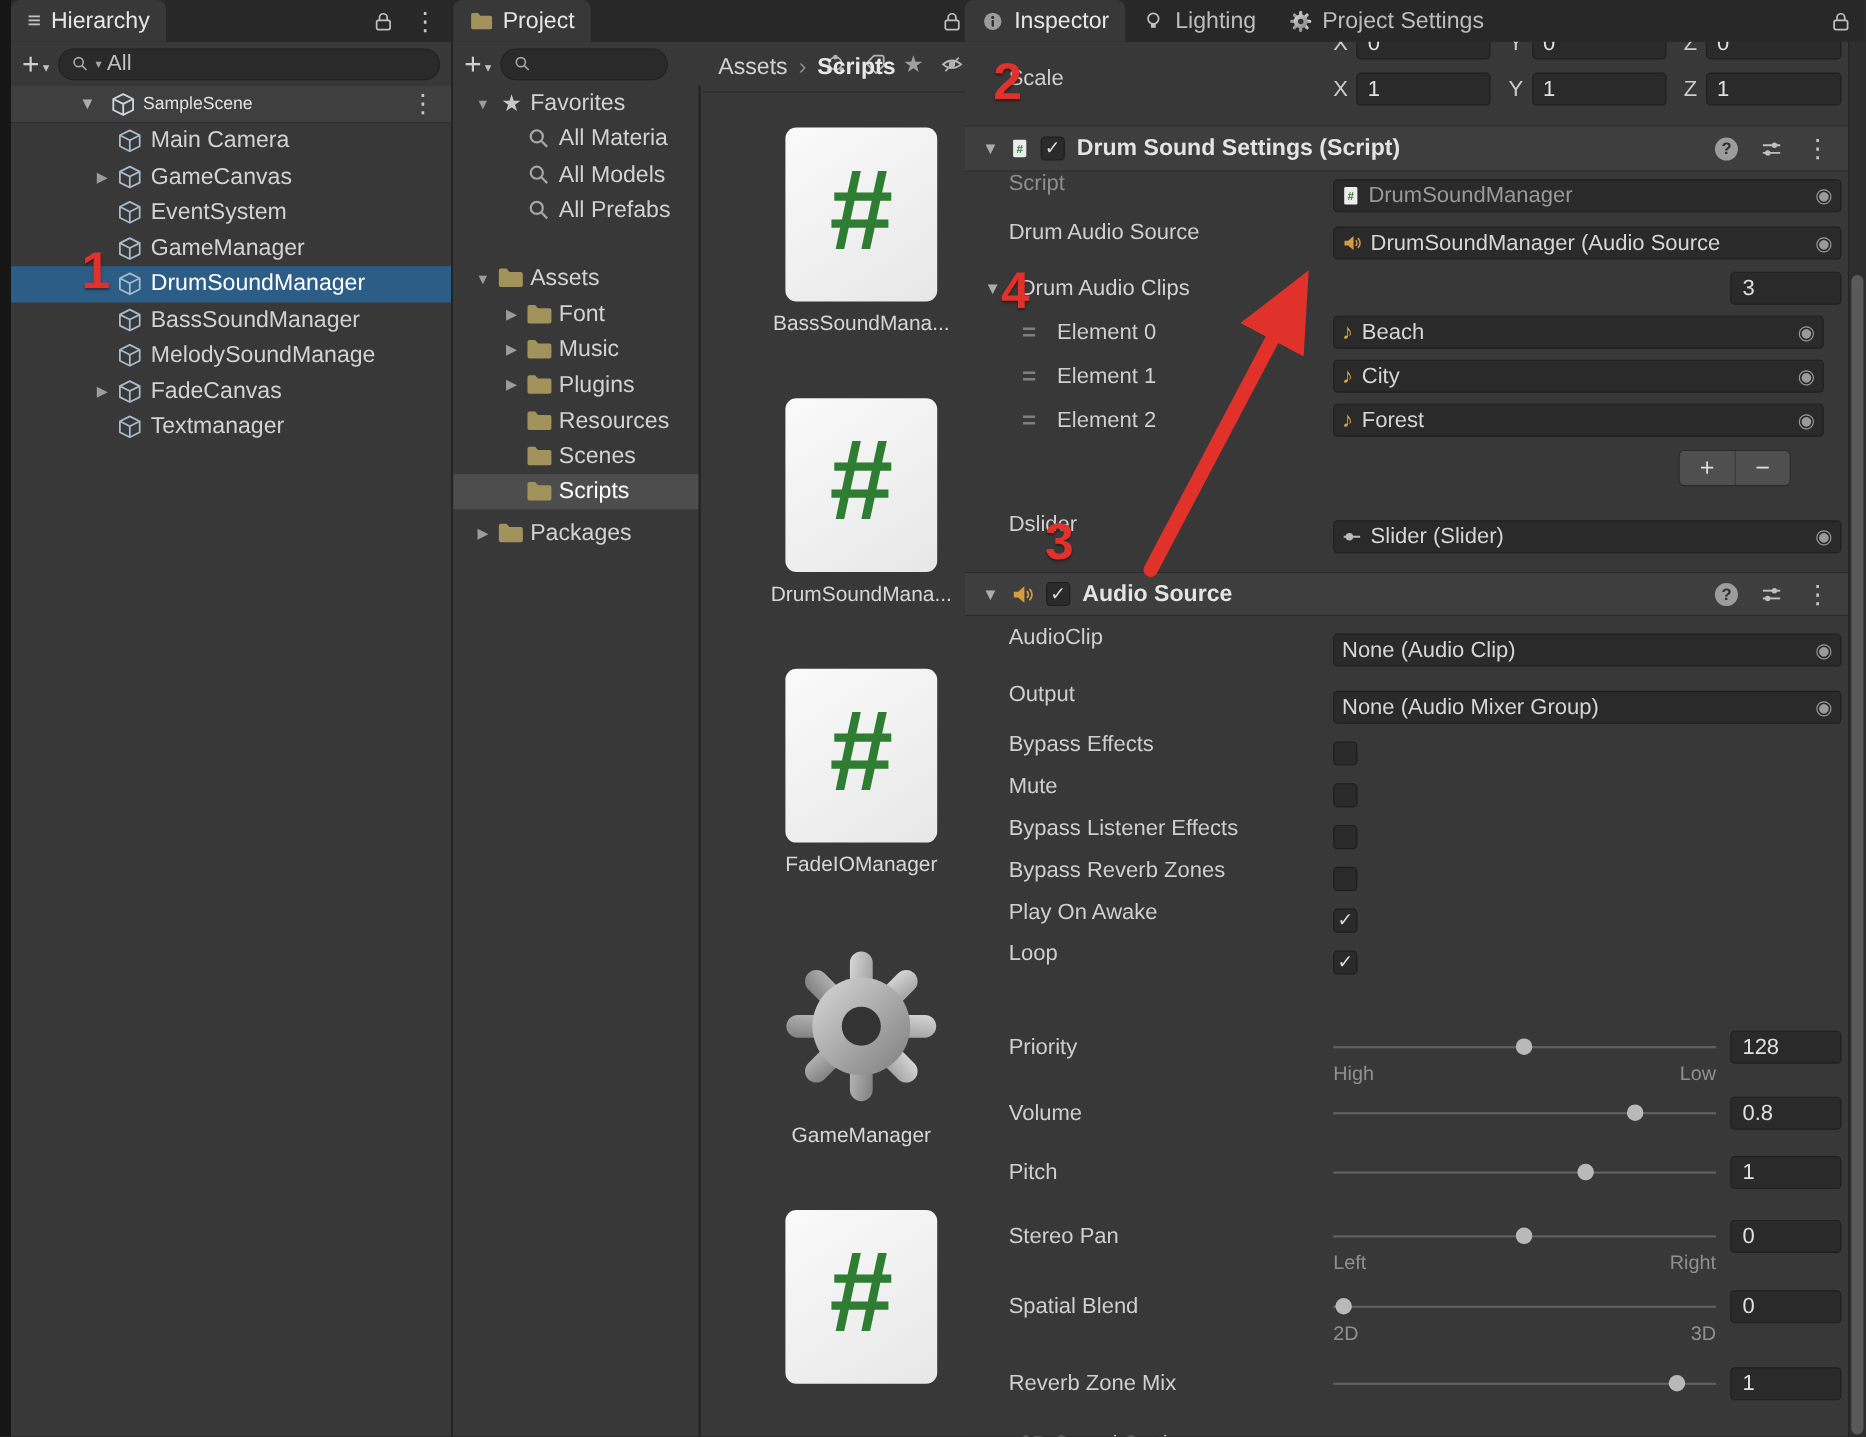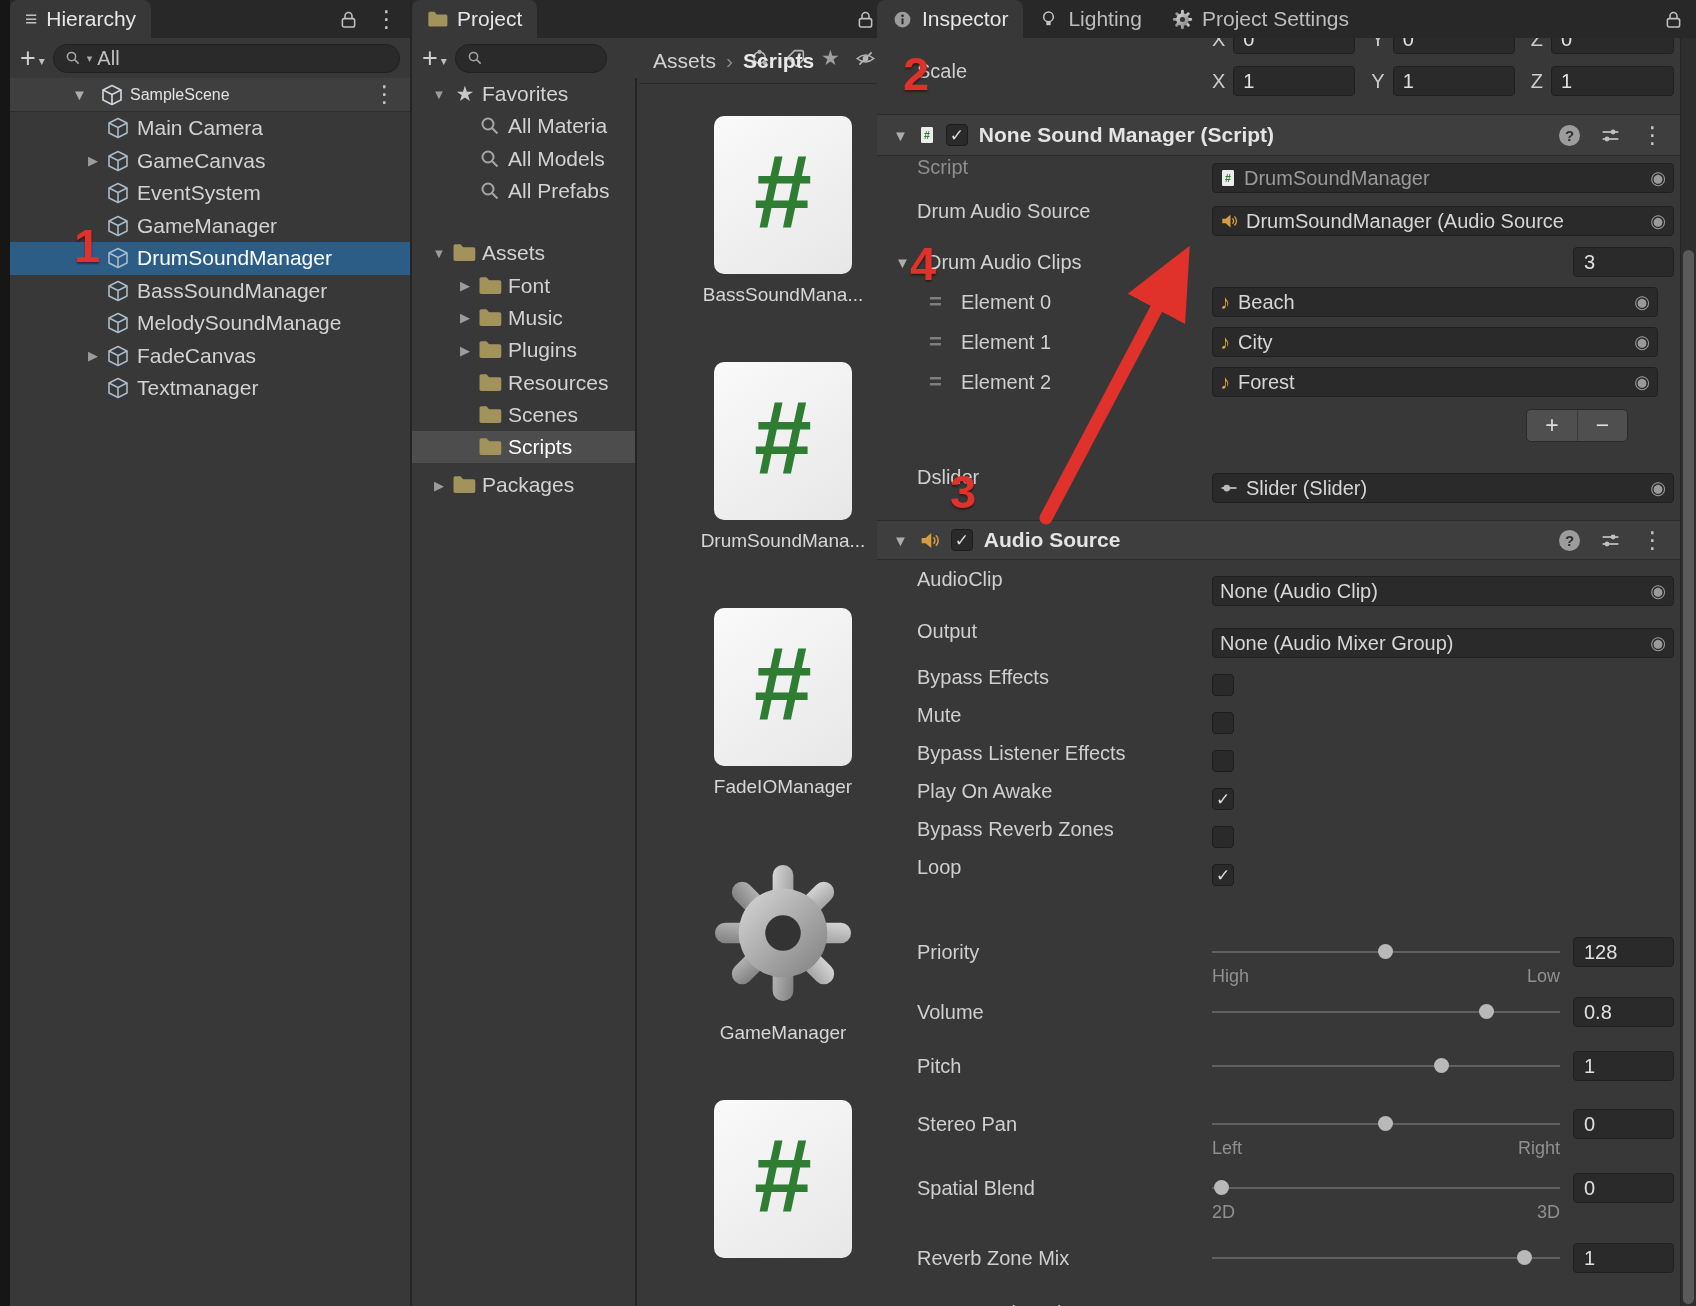--- a/index.html
+++ b/index.html
@@ -553,21 +553,21 @@
         </div>
           </div>
       </div>
 
       <div class="chead" style="margin-top:12px">
         <span class="fold">▼</span>
         <svg class="i16s">
             <use href="#ic-script"></use>
           </svg>
         <span class="checkbox checked"></span>
-        <span class="ctitle">None Sound Manager (Script)</span>
+        <span class="ctitle">Drum Sound Settings (Script)</span>
         <div class="cright">
           <span class="helpbtn">?</span>
           <svg class="i20">
               <use href="#ic-preset"></use>
             </svg>
           <span class="kebab">⋮</span>
         </div>
       </div>
 
       <div class="irow" style="height:44px">
@@ -699,29 +699,29 @@
             <span class="checkbox"></span>
           </div>
       </div>
       <div class="irow" style="height:38px">
         <div class="ilabel">Bypass Listener Effects</div>
         <div class="ival">
             <span class="checkbox"></span>
           </div>
       </div>
       <div class="irow" style="height:38px">
+        <div class="ilabel">Bypass Reverb Zones</div>
+        <div class="ival">
+            <span class="checkbox"></span>
+          </div>
+      </div>
+      <div class="irow" style="height:38px">
         <div class="ilabel">Play On Awake</div>
         <div class="ival">
             <span class="checkbox checked"></span>
-          </div>
-      </div>
-      <div class="irow" style="height:38px">
-        <div class="ilabel">Bypass Reverb Zones</div>
-        <div class="ival">
-            <span class="checkbox"></span>
           </div>
       </div>
       <div class="irow" style="height:38px">
         <div class="ilabel">Loop</div>
         <div class="ival">
             <span class="checkbox checked"></span>
           </div>
       </div>
 
       <div class="sliderrow" style="height:58px;margin-top:43px">

